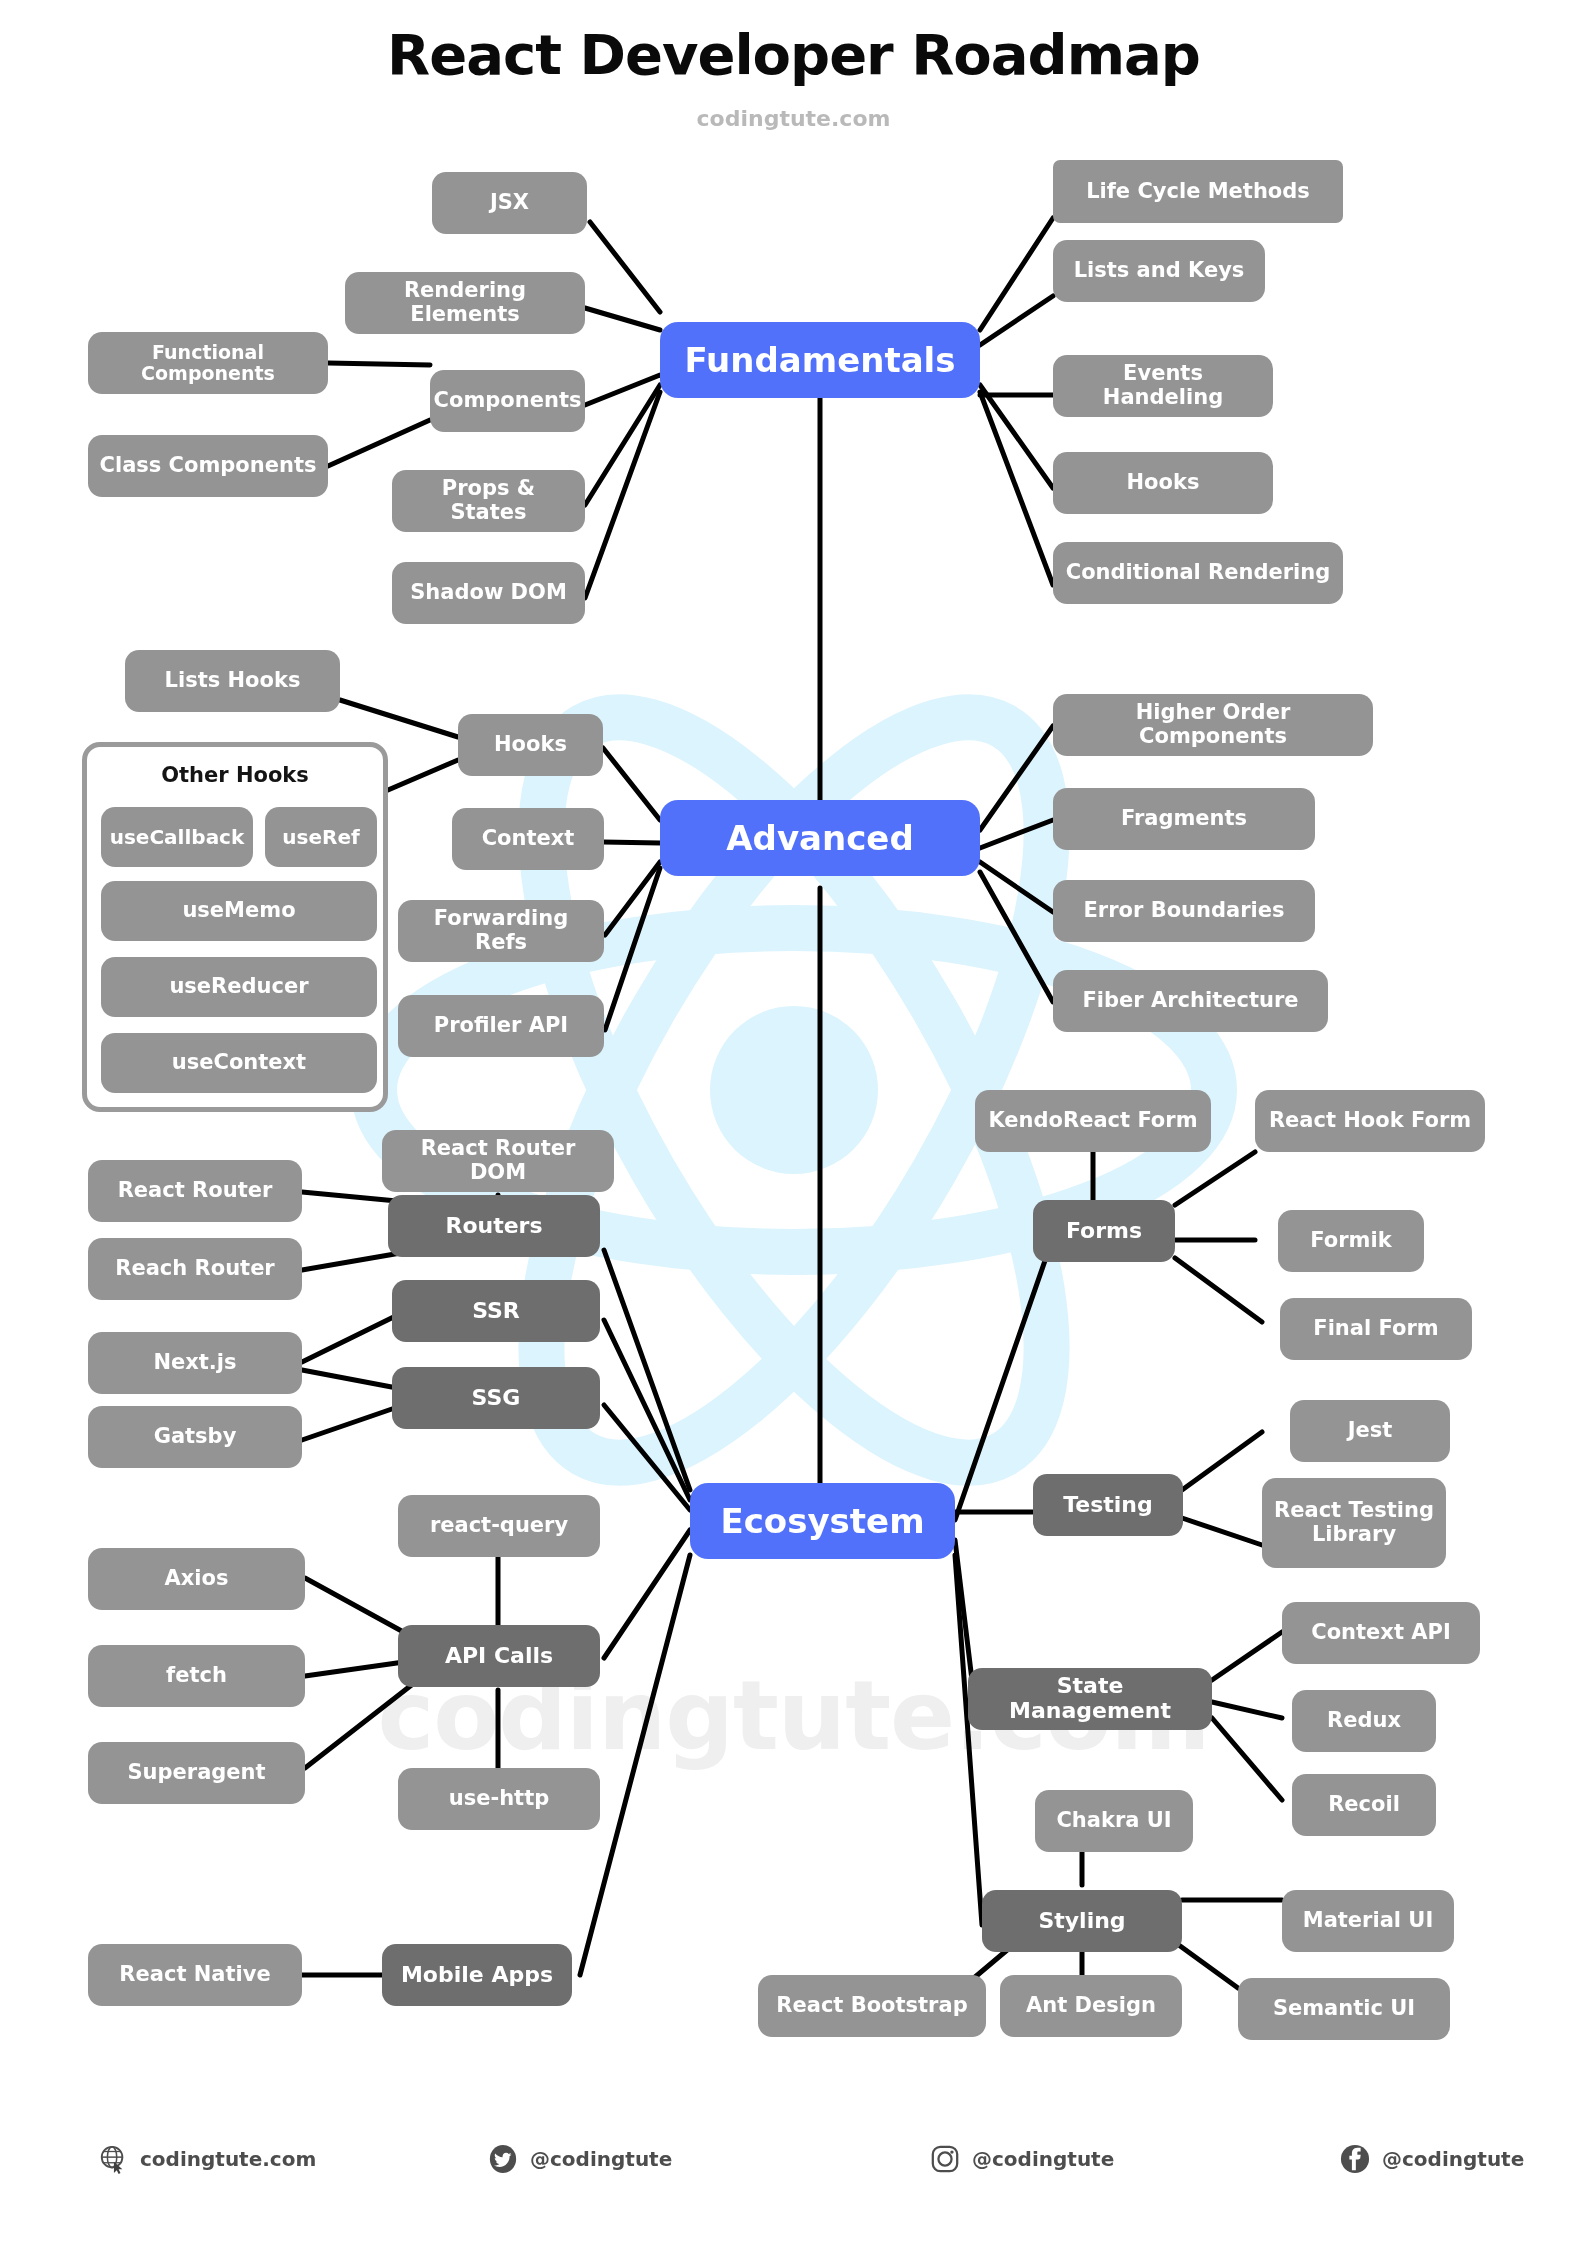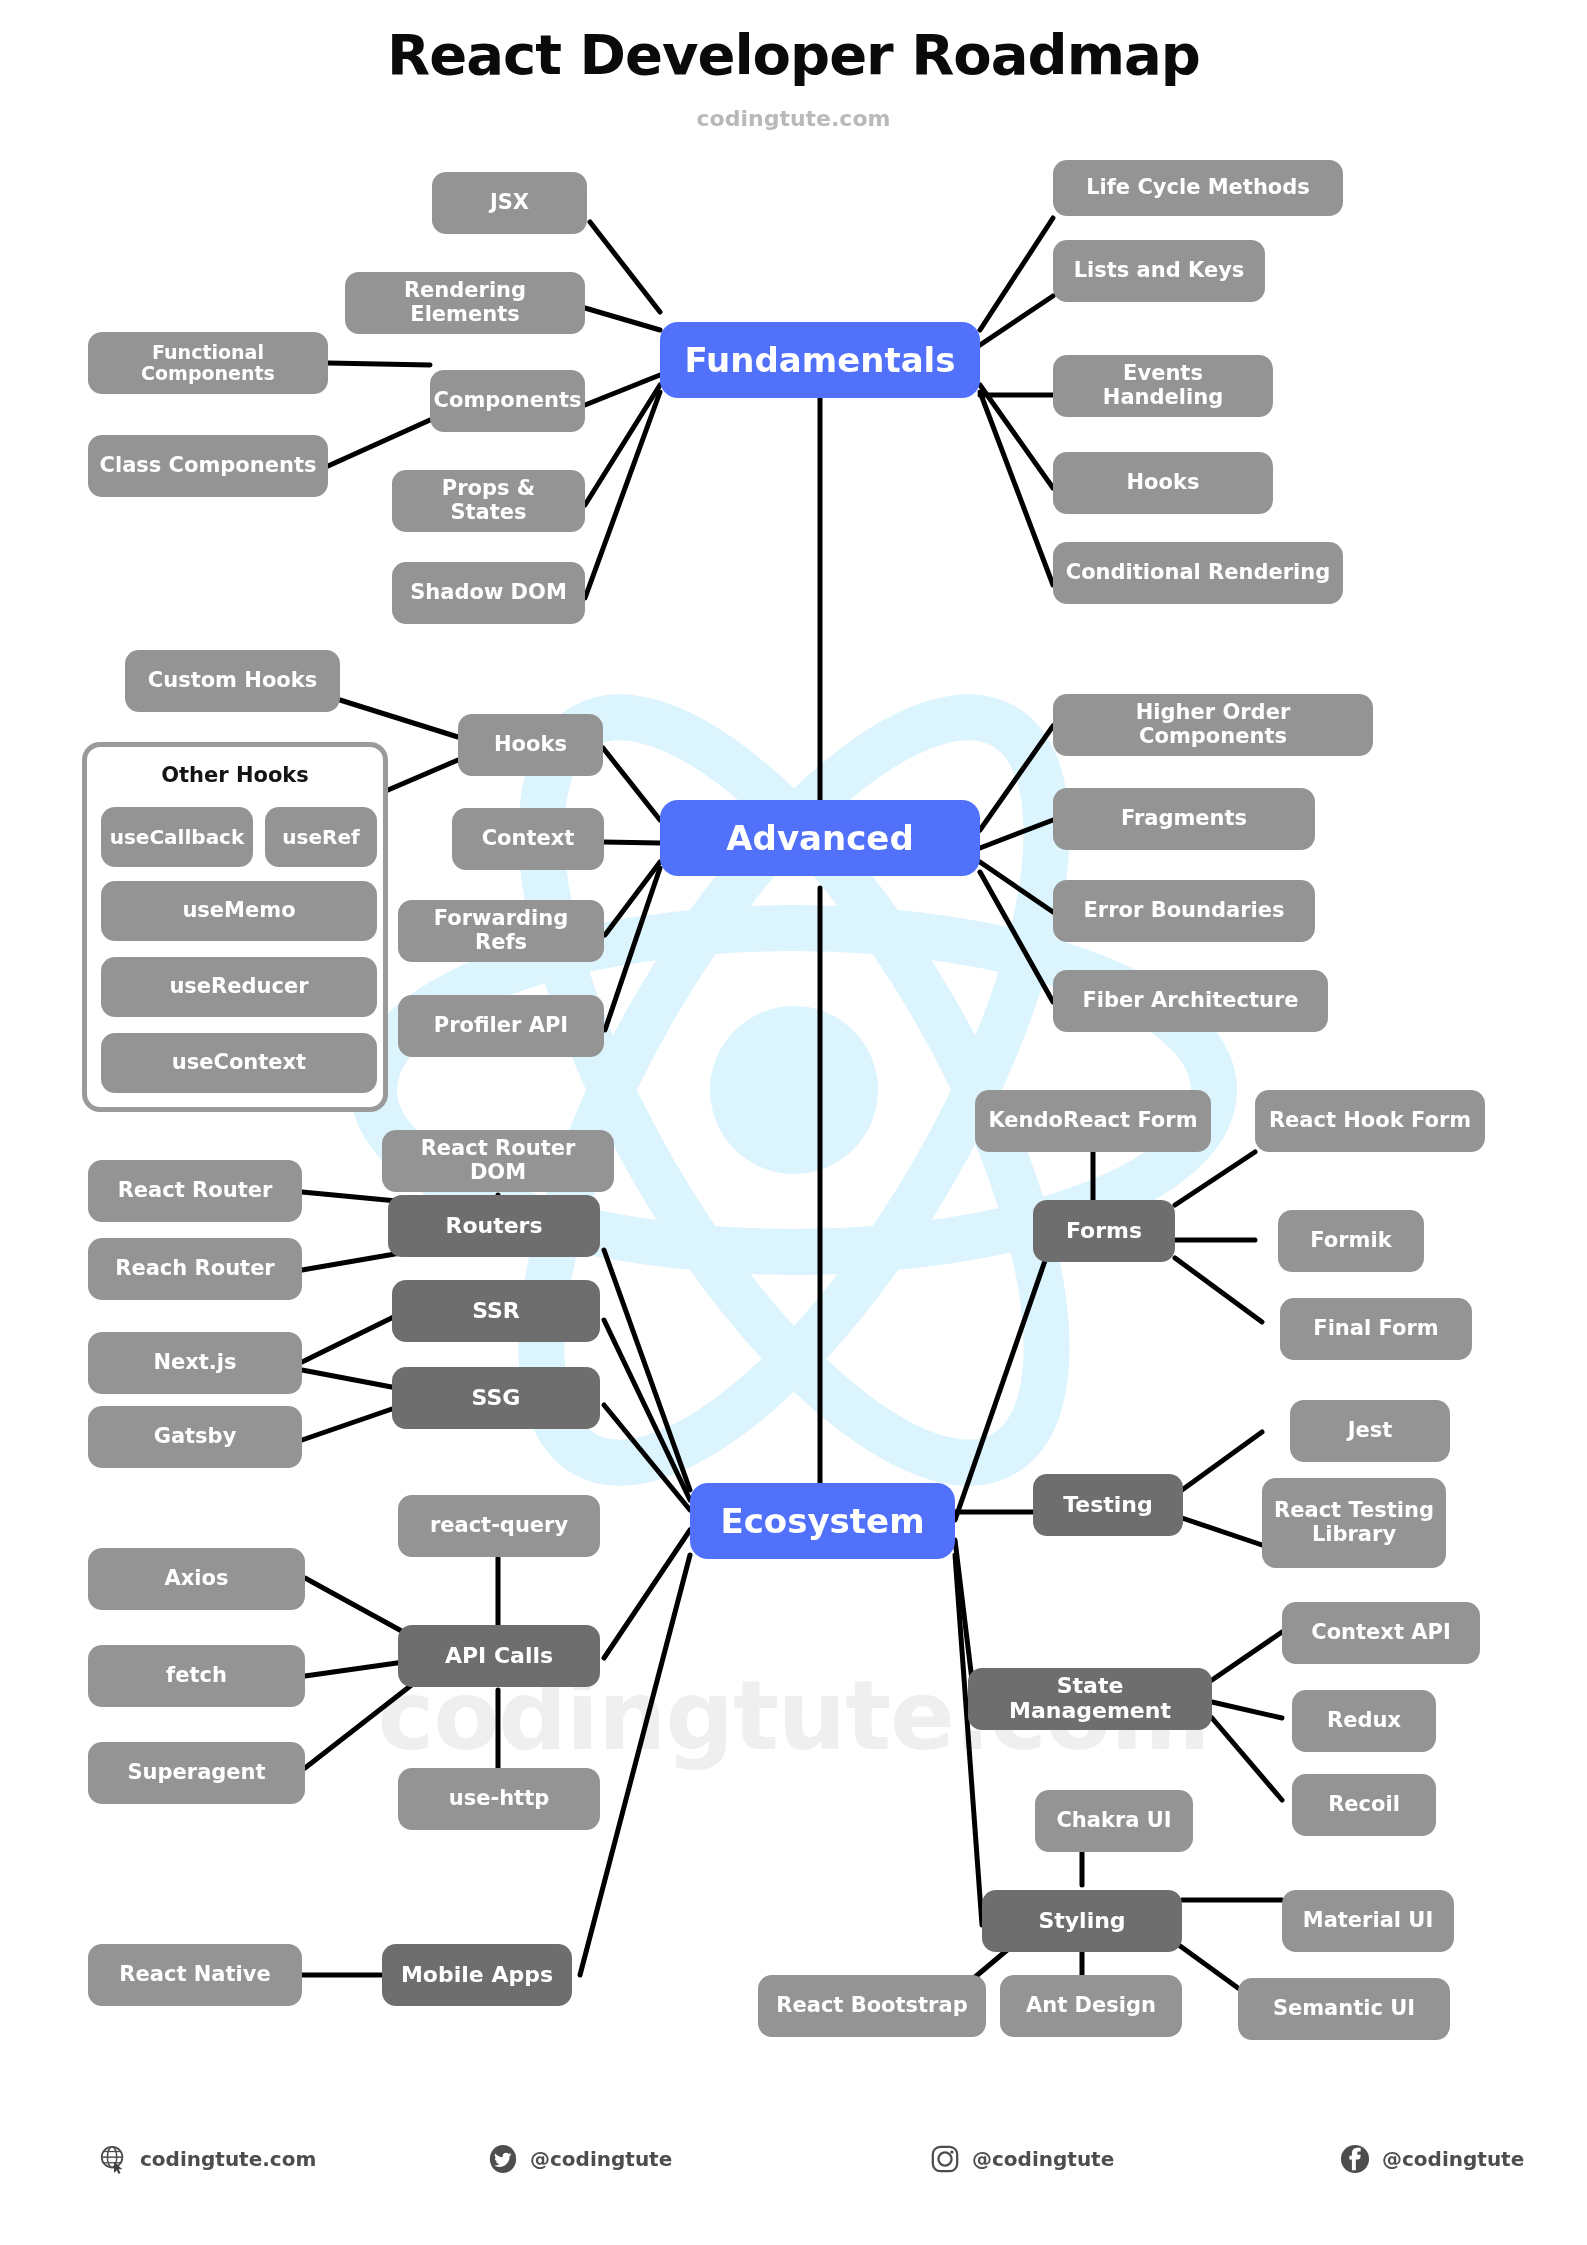--- a/index.html
+++ b/index.html
@@ -185,38 +185,38 @@
   <div class="node lvl2" style="left:392px; top:562px; width:193px; height:62px;">
     <span>Shadow DOM</span>
   </div>
   <div class="node lvl2" style="left:88px; top:332px; width:240px; height:62px; font-size:19px;">
     <span>Functional Components</span>
   </div>
   <div class="node lvl2" style="left:88px; top:435px; width:240px; height:62px;">
     <span>Class Components</span>
   </div>
 
-  <div class="node lvl2" style="left:1053px; top:160px; width:290px; height:56px;">
+  <div class="node lvl2" style="left:1053px; top:160px; width:290px; height:63px;border-radius:7px;">
     <span>Life Cycle Methods</span>
   </div>
   <div class="node lvl2" style="left:1053px; top:240px; width:212px; height:62px;">
     <span>Lists and Keys</span>
   </div>
   <div class="node lvl2" style="left:1053px; top:355px; width:220px; height:62px;">
     <span>Events Handeling</span>
   </div>
   <div class="node lvl2" style="left:1053px; top:452px; width:220px; height:62px;">
     <span>Hooks</span>
   </div>
   <div class="node lvl2" style="left:1053px; top:542px; width:290px; height:62px;">
     <span>Conditional Rendering</span>
   </div>
 
   <div class="node lvl2" style="left:125px; top:650px; width:215px; height:62px;">
-    <span>Custom Hooks</span>
+    <span>Lists Hooks</span>
   </div>
 
   <div class="group-box" style="left:82px; top:742px; width:306px; height:370px;">
     <div class="group-title" style="top:16px;">Other Hooks</div>
     <div class="node lvl2" style="left:14px; top:60px; width:152px; height:60px; font-size:20px;">
       <span>useCallback</span>
     </div>
     <div class="node lvl2" style="left:178px; top:60px; width:112px; height:60px; font-size:20px;">
       <span>useRef</span>
     </div>

